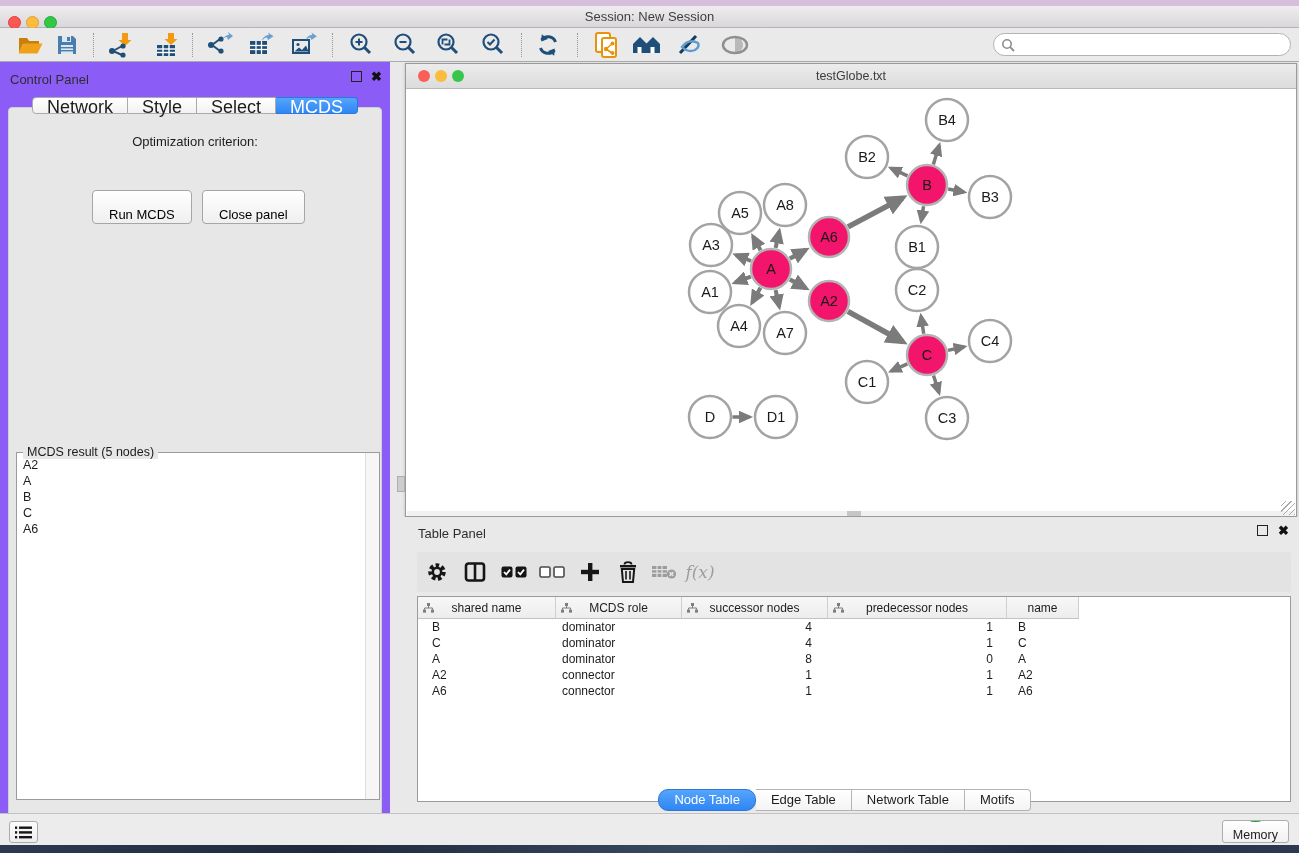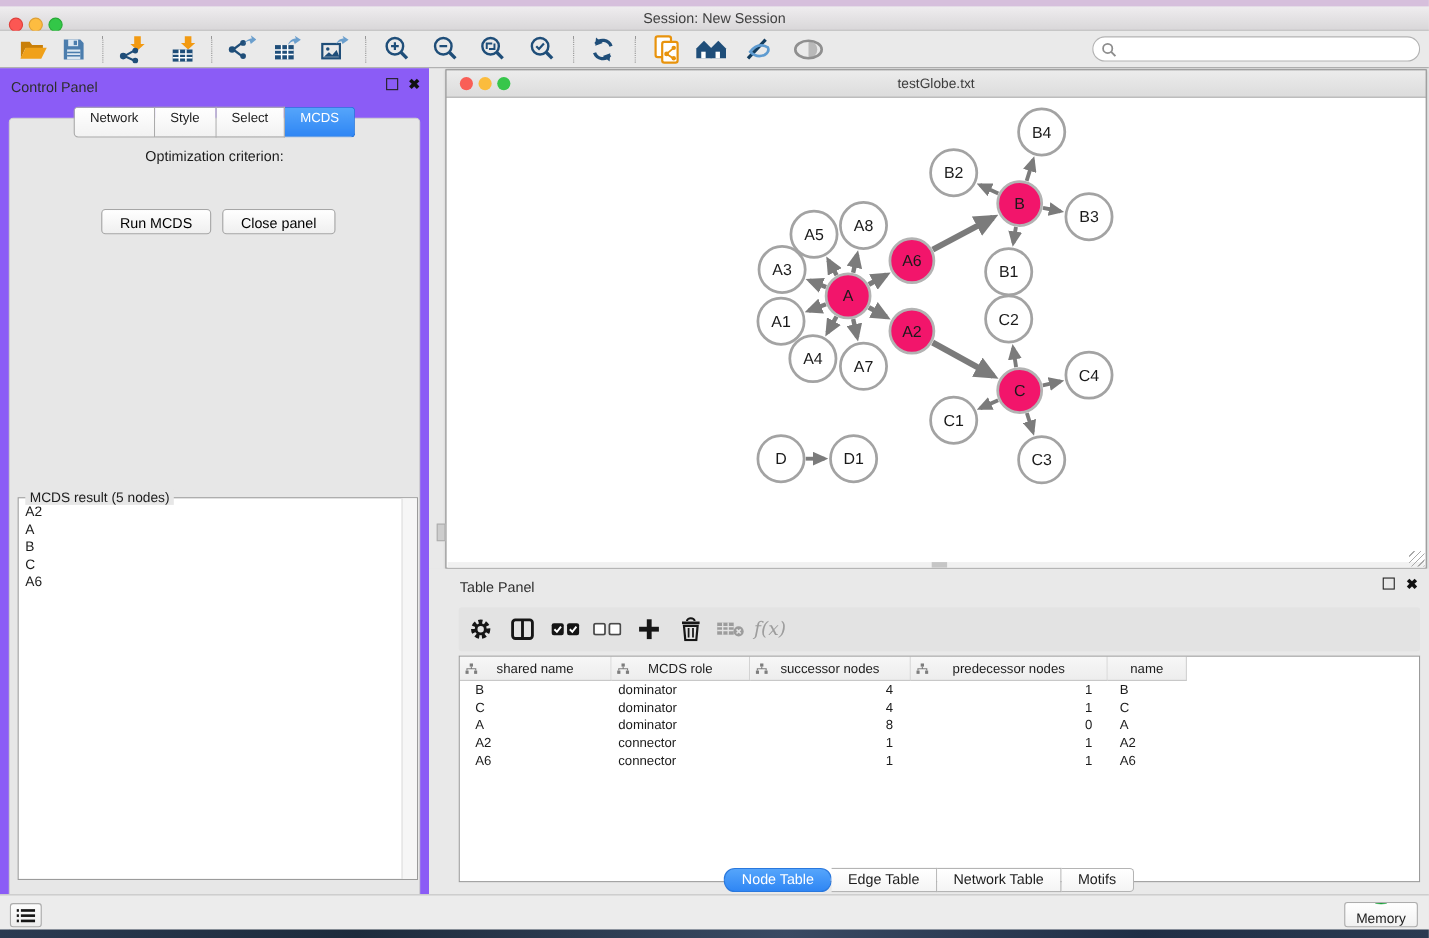--- a/index.html
+++ b/index.html
@@ -26,36 +26,36 @@
   
   .control-panel { position:absolute; left:0; top:62px; width:390px; height:751px; background:#8b5cf6; }
   .panel-title { position:absolute; left:10px; top:10px; font-size:13px; color:#2e2e2e; }
   .panel-btns { position:absolute; right:8px; top:9px; display:flex; gap:9px; align-items:center; }
   .float-box { width:11px; height:11px; border:1.5px solid #222; display:inline-block; }
   .close-x { font-size:13px; font-weight:bold; color:#111; line-height:11px; }
 
   .cp-content { position:absolute; left:8px; top:45px; width:374px; height:741px; background:#e7e7e7; border:1px solid #cfcfcf; border-radius:4px; }
 
   .cp-tabs { position:absolute; left:0; top:35px; width:390px; display:flex; justify-content:center; z-index:3; }
-  .cp-tab { height:28px; padding:0 14px; background:linear-gradient(#ffffff,#f2f2f2); border:1px solid #ababab; border-left-width:0;
-    font-size:12px; line-height:19px; color:#1c1c1c; }
+  .cp-tab { height:17px; padding:0 14px; background:linear-gradient(#ffffff,#f2f2f2); border:1px solid #ababab; border-left-width:0;
+    font-size:18px; line-height:19px; color:#1c1c1c; }
   .cp-tab:first-child { border-left-width:1px; border-radius:4px 0 0 4px; }
   .cp-tab:last-child { border-radius:0 4px 4px 0; }
   .cp-tab.active { background:linear-gradient(#55a5fb,#2f86f4); color:#fff; border-color:#2a78dd; }
 
   .opt-label { position:absolute; left:0; width:390px; top:72px; text-align:center; font-size:13px; }
   .criterion { position:absolute; left:42px; top:94px; width:313px; height:23px; background:#fff; border:1px solid #9f9f9f; border-radius:4px; }
   .criterion .val { position:absolute; left:9px; top:4px; font-size:13px; white-space:nowrap; }
   .criterion .stepper { position:absolute; right:0; top:-1px; width:21px; height:23px; border-radius:0 4px 4px 0;
     background:linear-gradient(#6fb0f9,#2d7ef2); border:1px solid #2a73db; }
   .chev { position:absolute; left:5.5px; width:0; height:0; border-left:4.5px solid transparent; border-right:4.5px solid transparent; }
   .chev.up { top:4px; border-bottom:5px solid #fff; }
   .chev.down { bottom:4px; border-top:5px solid #fff; }
 
-  .cp-button { position:absolute; top:128px; height:23px; background:linear-gradient(#ffffff,#efefef); border:1px solid #a6a6a6; border-radius:4px; font-size:13px; font-family:"Liberation Sans",sans-serif; padding:4px 16px; }
+  .cp-button { position:absolute; top:128px; height:23px; background:linear-gradient(#ffffff,#efefef); border:1px solid #a6a6a6; border-radius:4px; font-size:13px; font-family:"Liberation Sans",sans-serif; padding:16px 16px; }
   .run-btn { left:92px; }
   .close-btn { left:202px; }
 
   .result-box { position:absolute; left:16px; top:390px; width:364px; height:348px; border:1px solid #9b9b9b; background:#fff; }
   .result-legend { position:absolute; left:6px; top:-8px; background:#e7e7e7; padding:0 4px; font-size:12.5px; }
   .result-list { position:absolute; left:0; top:4px; width:344px; height:338px; overflow:hidden; }
   .result-item { font-size:12.5px; line-height:16px; padding-left:6px; }
   .result-scroll { position:absolute; right:0; top:0; width:14px; height:100%; background:#f6f6f6; border-left:1px solid #ddd; }
 
   

